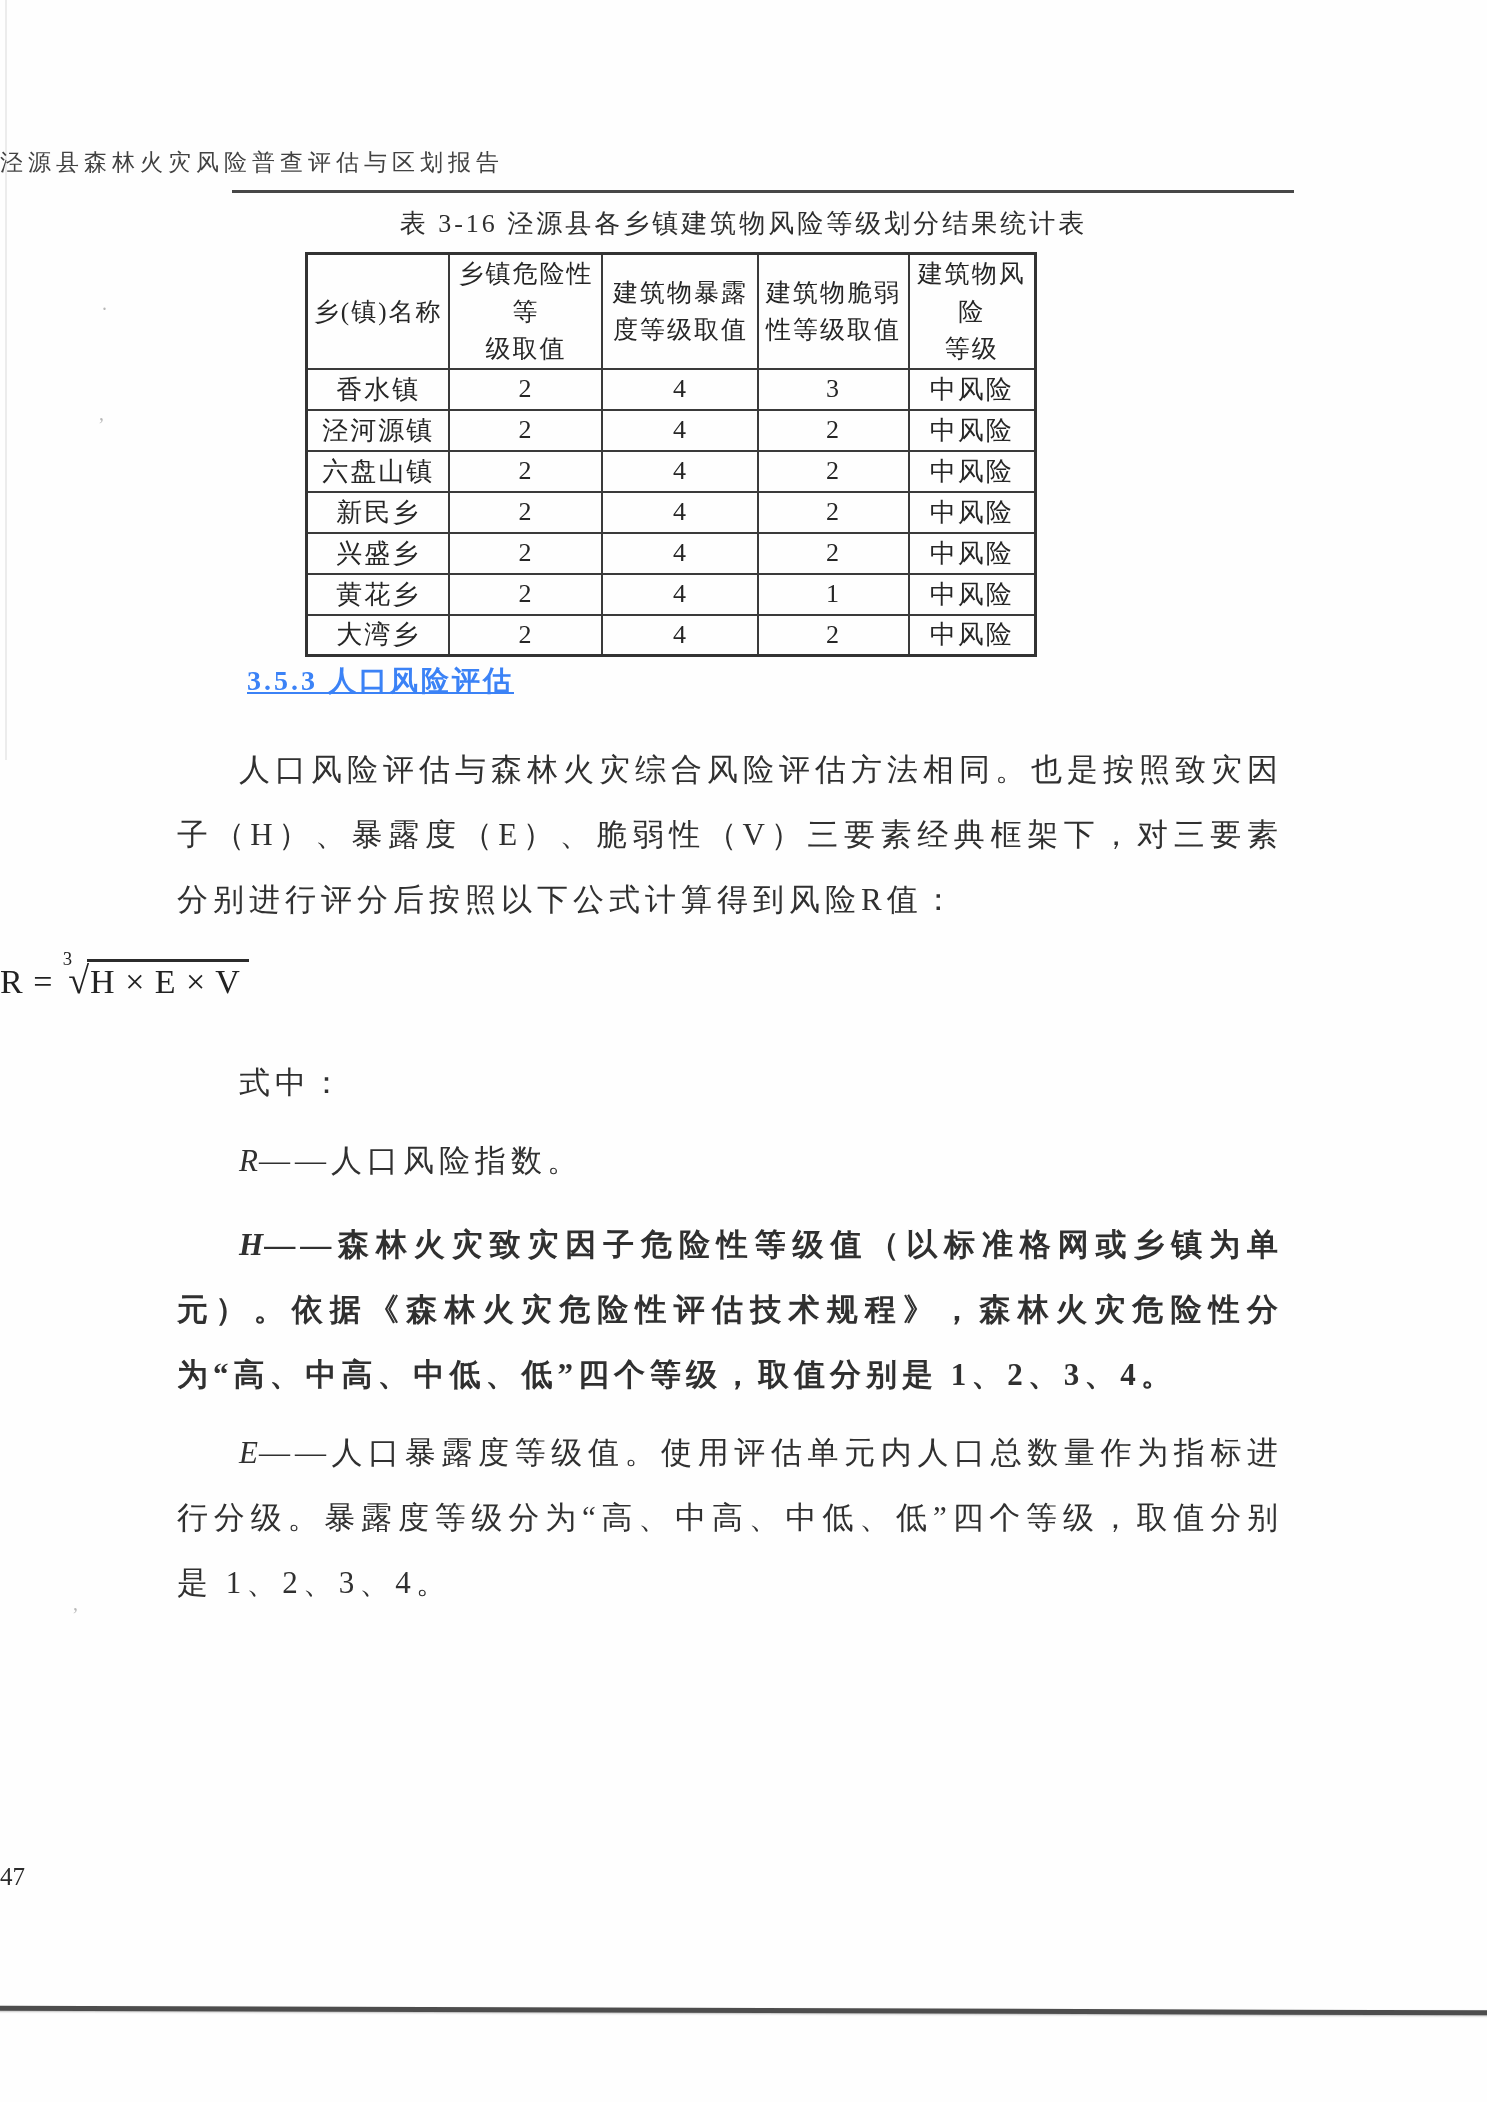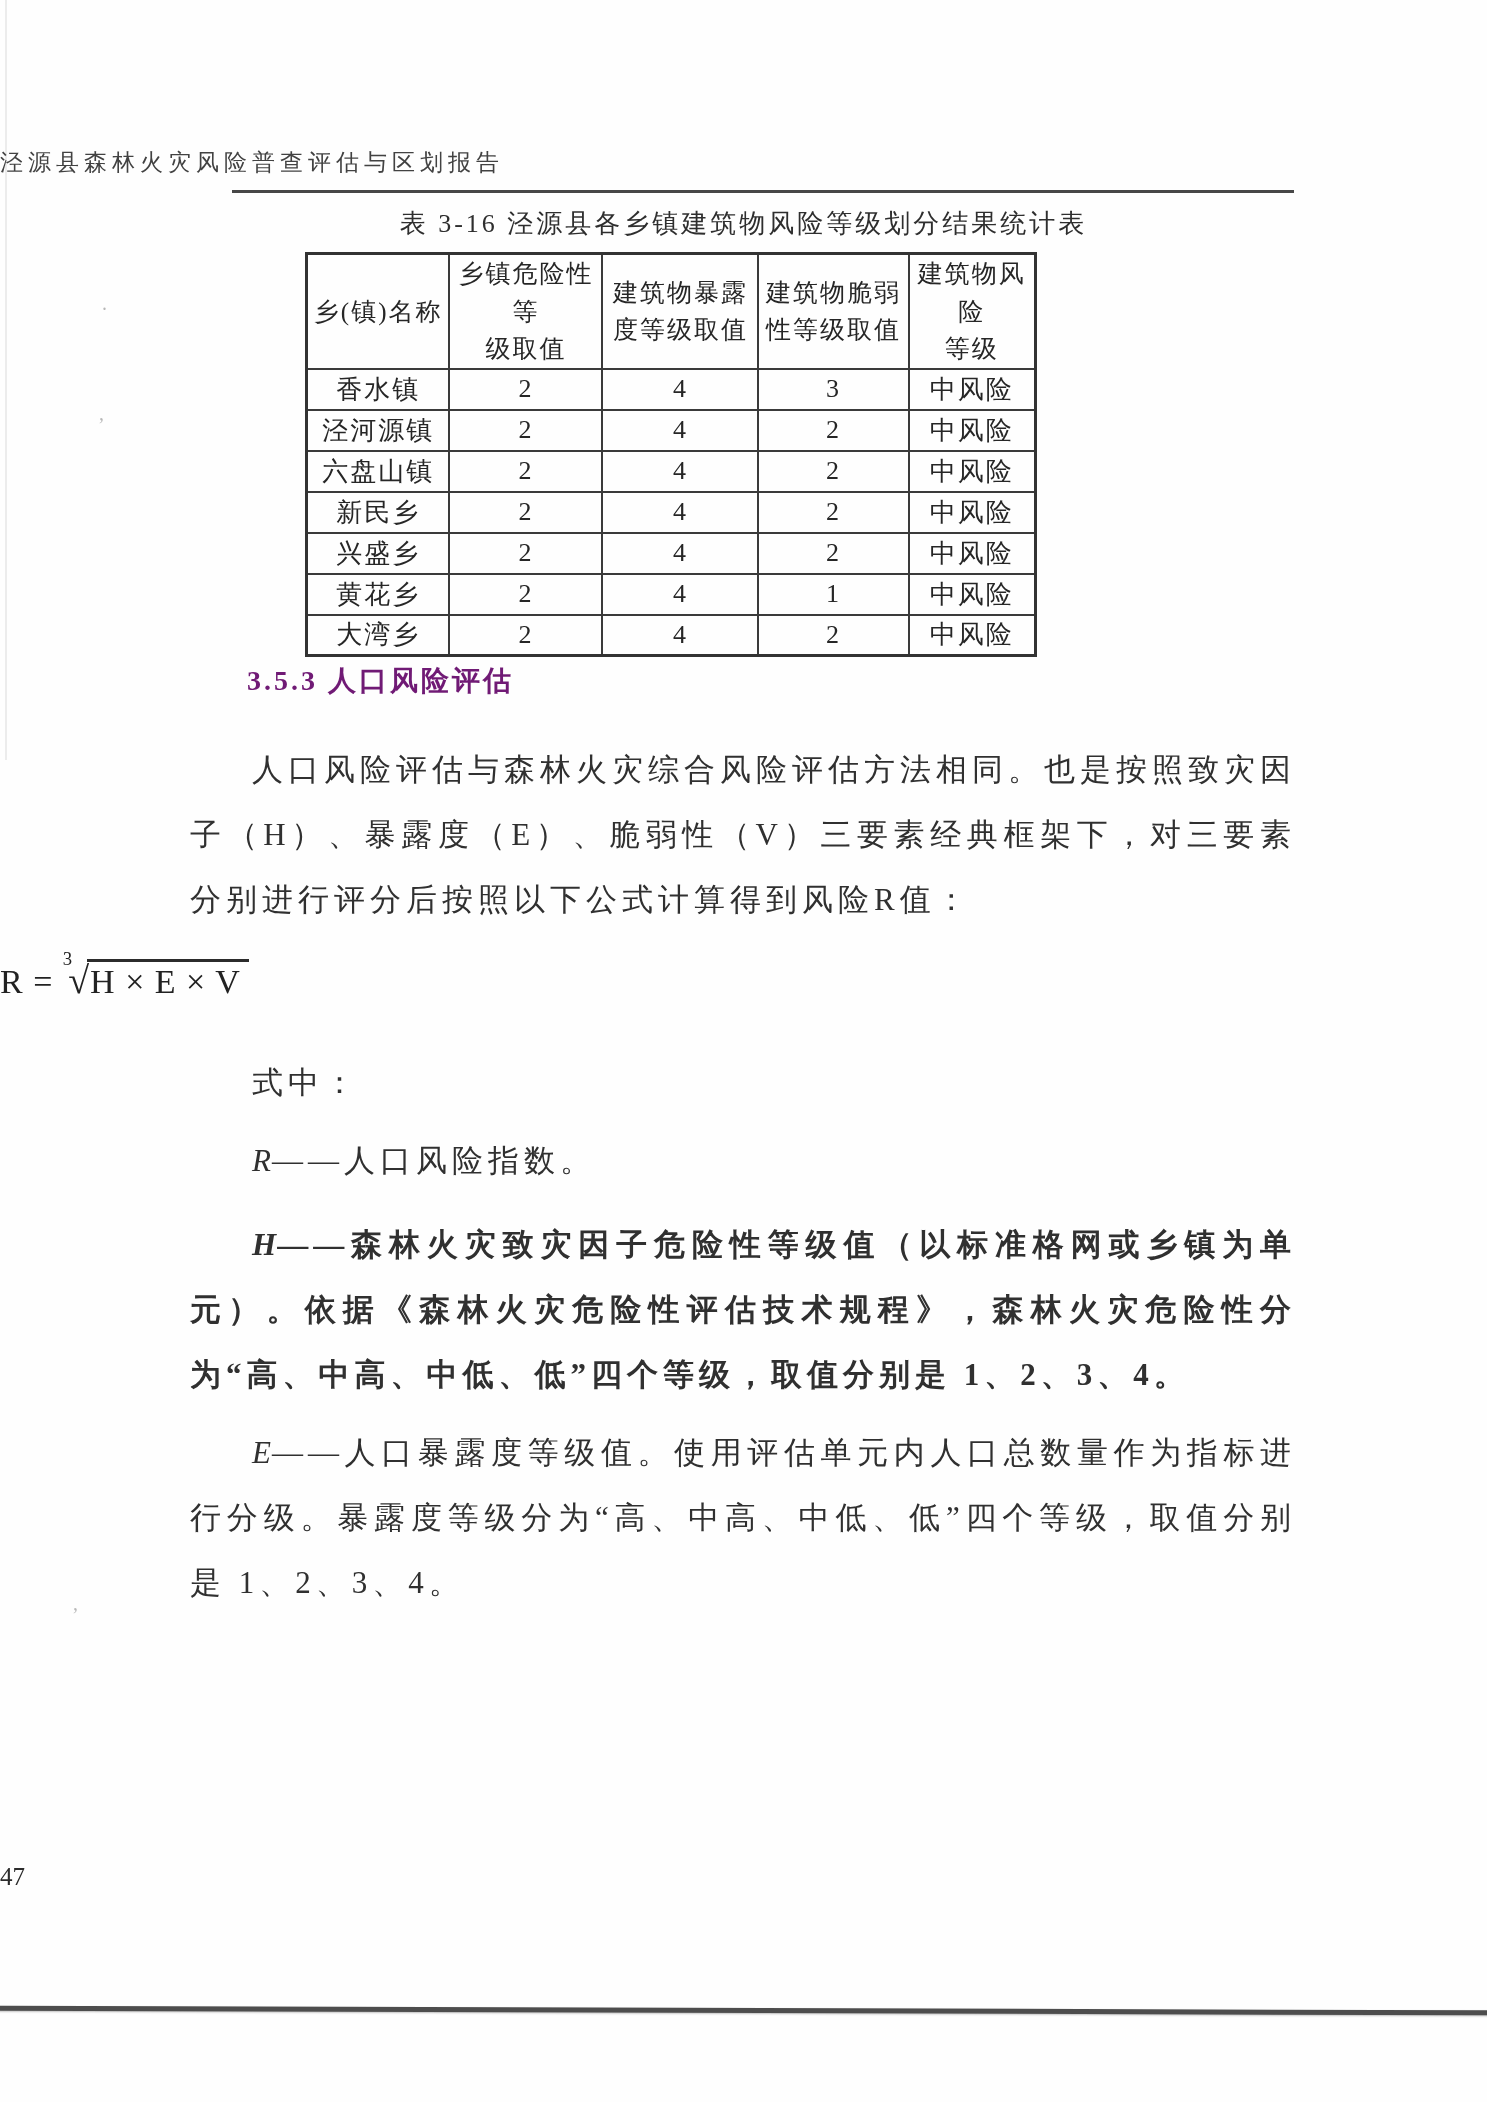--- a/index.html
+++ b/index.html
@@ -95,26 +95,27 @@
   .col-vuln { width: 20.6%; }
   .col-risk { width: 17.4%; }
 
   .section-heading {
     position: absolute;
     top: 662px;
     left: 247px;
     font-size: 28px;
     font-weight: bold;
     letter-spacing: 3px;
-    color: #701a75;
+    color: #3b82f6;
+    text-decoration: underline;
   }
 
   .para {
     position: absolute;
-    left: 190px;
+    left: 177px;
     width: 1106px;
     font-size: 31px;
     line-height: 65px;
     letter-spacing: 5px;
     text-align: justify;
     text-indent: 2em;
     color: #303030;
     margin: 0;
   }
   .para-intro { top: 737px; }

